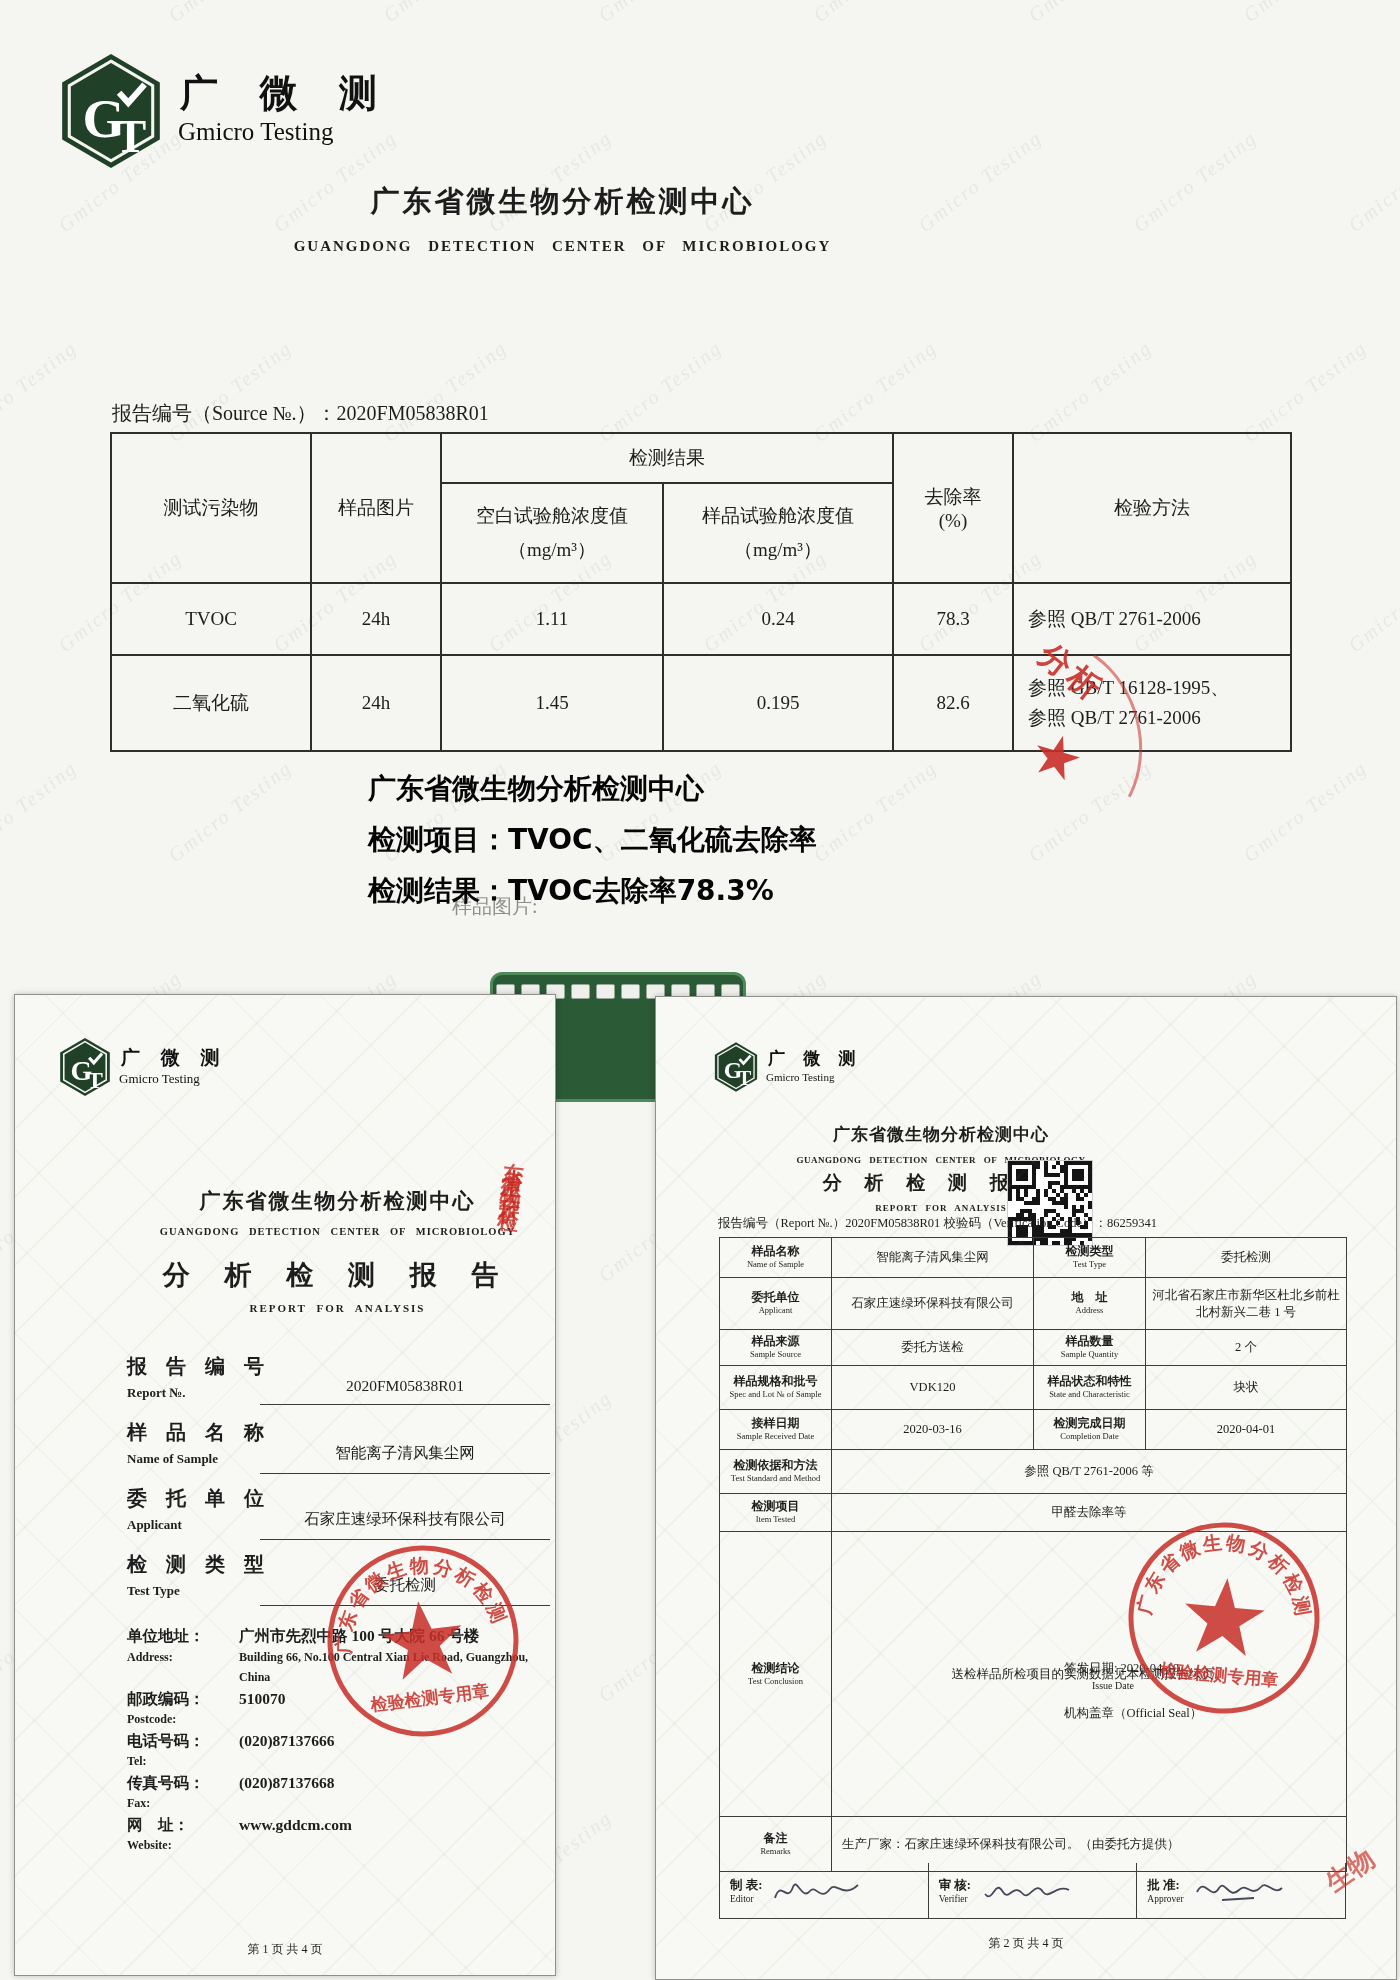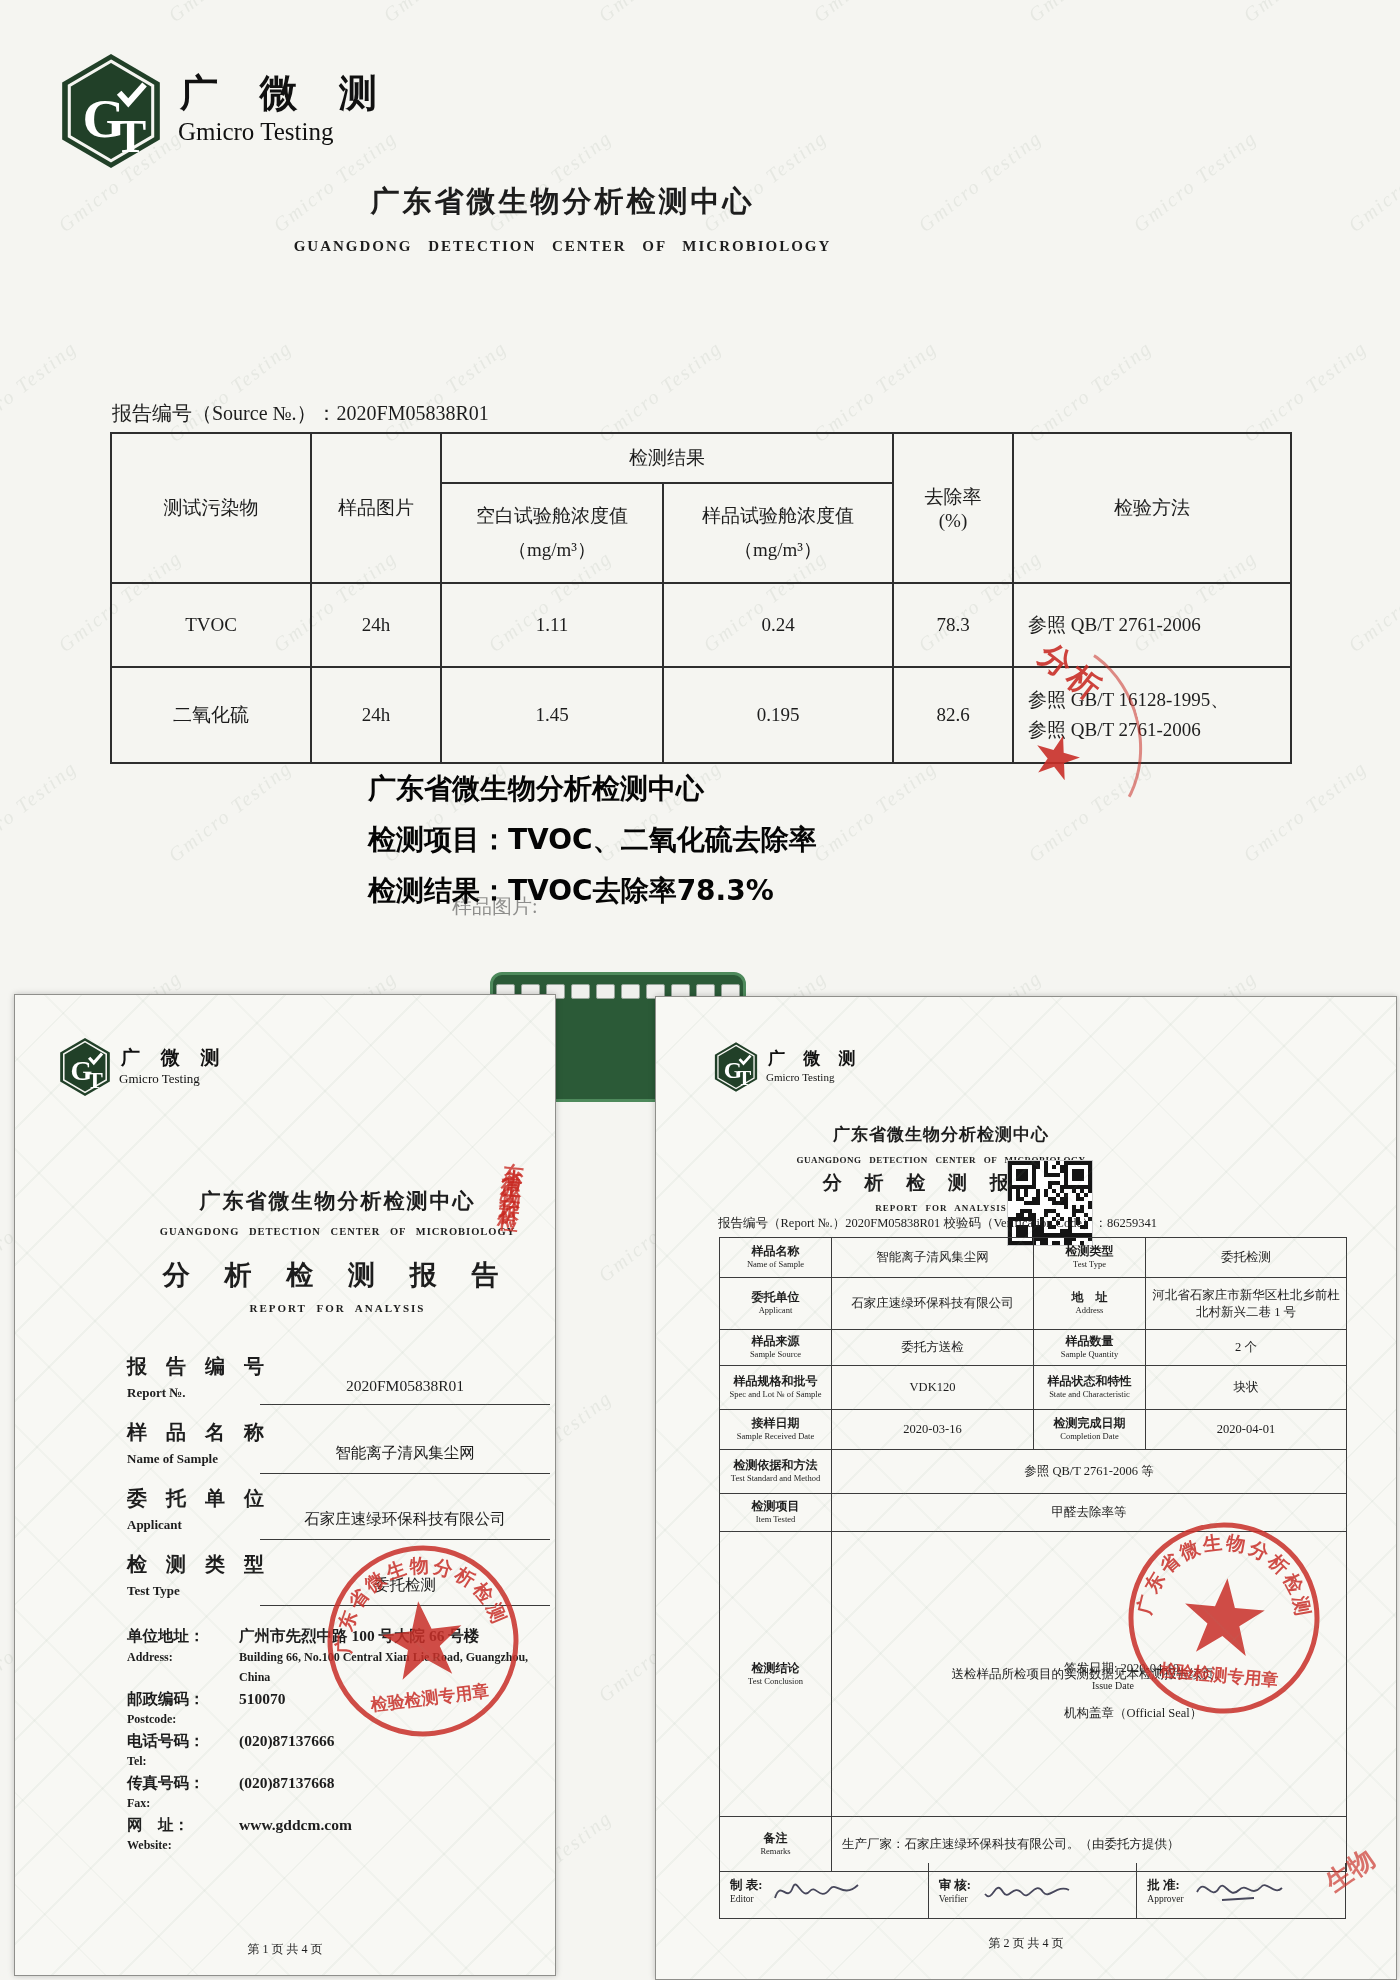--- a/index.html
+++ b/index.html
@@ -18,21 +18,21 @@
   .thead-block{position:absolute;left:0;top:182px;width:1125px;text-align:center;}
   .org-cn{font-size:29px;font-weight:600;letter-spacing:3px;}
   .org-en{font-size:15px;font-weight:bold;letter-spacing:2px;word-spacing:10px;margin-top:16px;}
   .title-cn{font-size:30px;font-weight:600;letter-spacing:17px;margin-top:8px;}
   .title-en{font-size:14px;font-weight:bold;letter-spacing:2px;word-spacing:6px;margin-top:9px;}
   .report-line{position:absolute;left:112px;top:400px;font-size:20px;z-index:2;}
   table.ttable{position:absolute;left:110px;top:432px;width:1180px;border-collapse:collapse;
                table-layout:fixed;z-index:2;}
   table.ttable td{border:2px solid #2e2e2e;text-align:center;font-size:19px;padding:2px 4px;}
   table.ttable tr.h1{height:50px;} table.ttable tr.h2{height:100px;}
-  table.ttable tr.d1{height:84px;padding-left:16px;} table.ttable tr.d2{height:96px;}
+  table.ttable tr.d1{height:72px;padding-left:16px;} table.ttable tr.d2{height:96px;}
   table.ttable td.method{text-align:left;padding-left:14px;line-height:1.6;}
   .unit{margin-top:8px;}
   
   .overlay{position:absolute;left:368px;top:763px;z-index:3;
            font-family:"DejaVu Sans","Liberation Sans",sans-serif;
            font-weight:800;font-size:28px;line-height:51px;color:#050505;white-space:nowrap;}
   .overlay .ind{margin-left:130px;}
   .photo-label{position:absolute;left:452px;top:893px;font-size:20px;color:#3a3a3a;opacity:.55;z-index:2;}
   
   .device{position:absolute;left:490px;top:972px;width:256px;height:130px;z-index:2;

